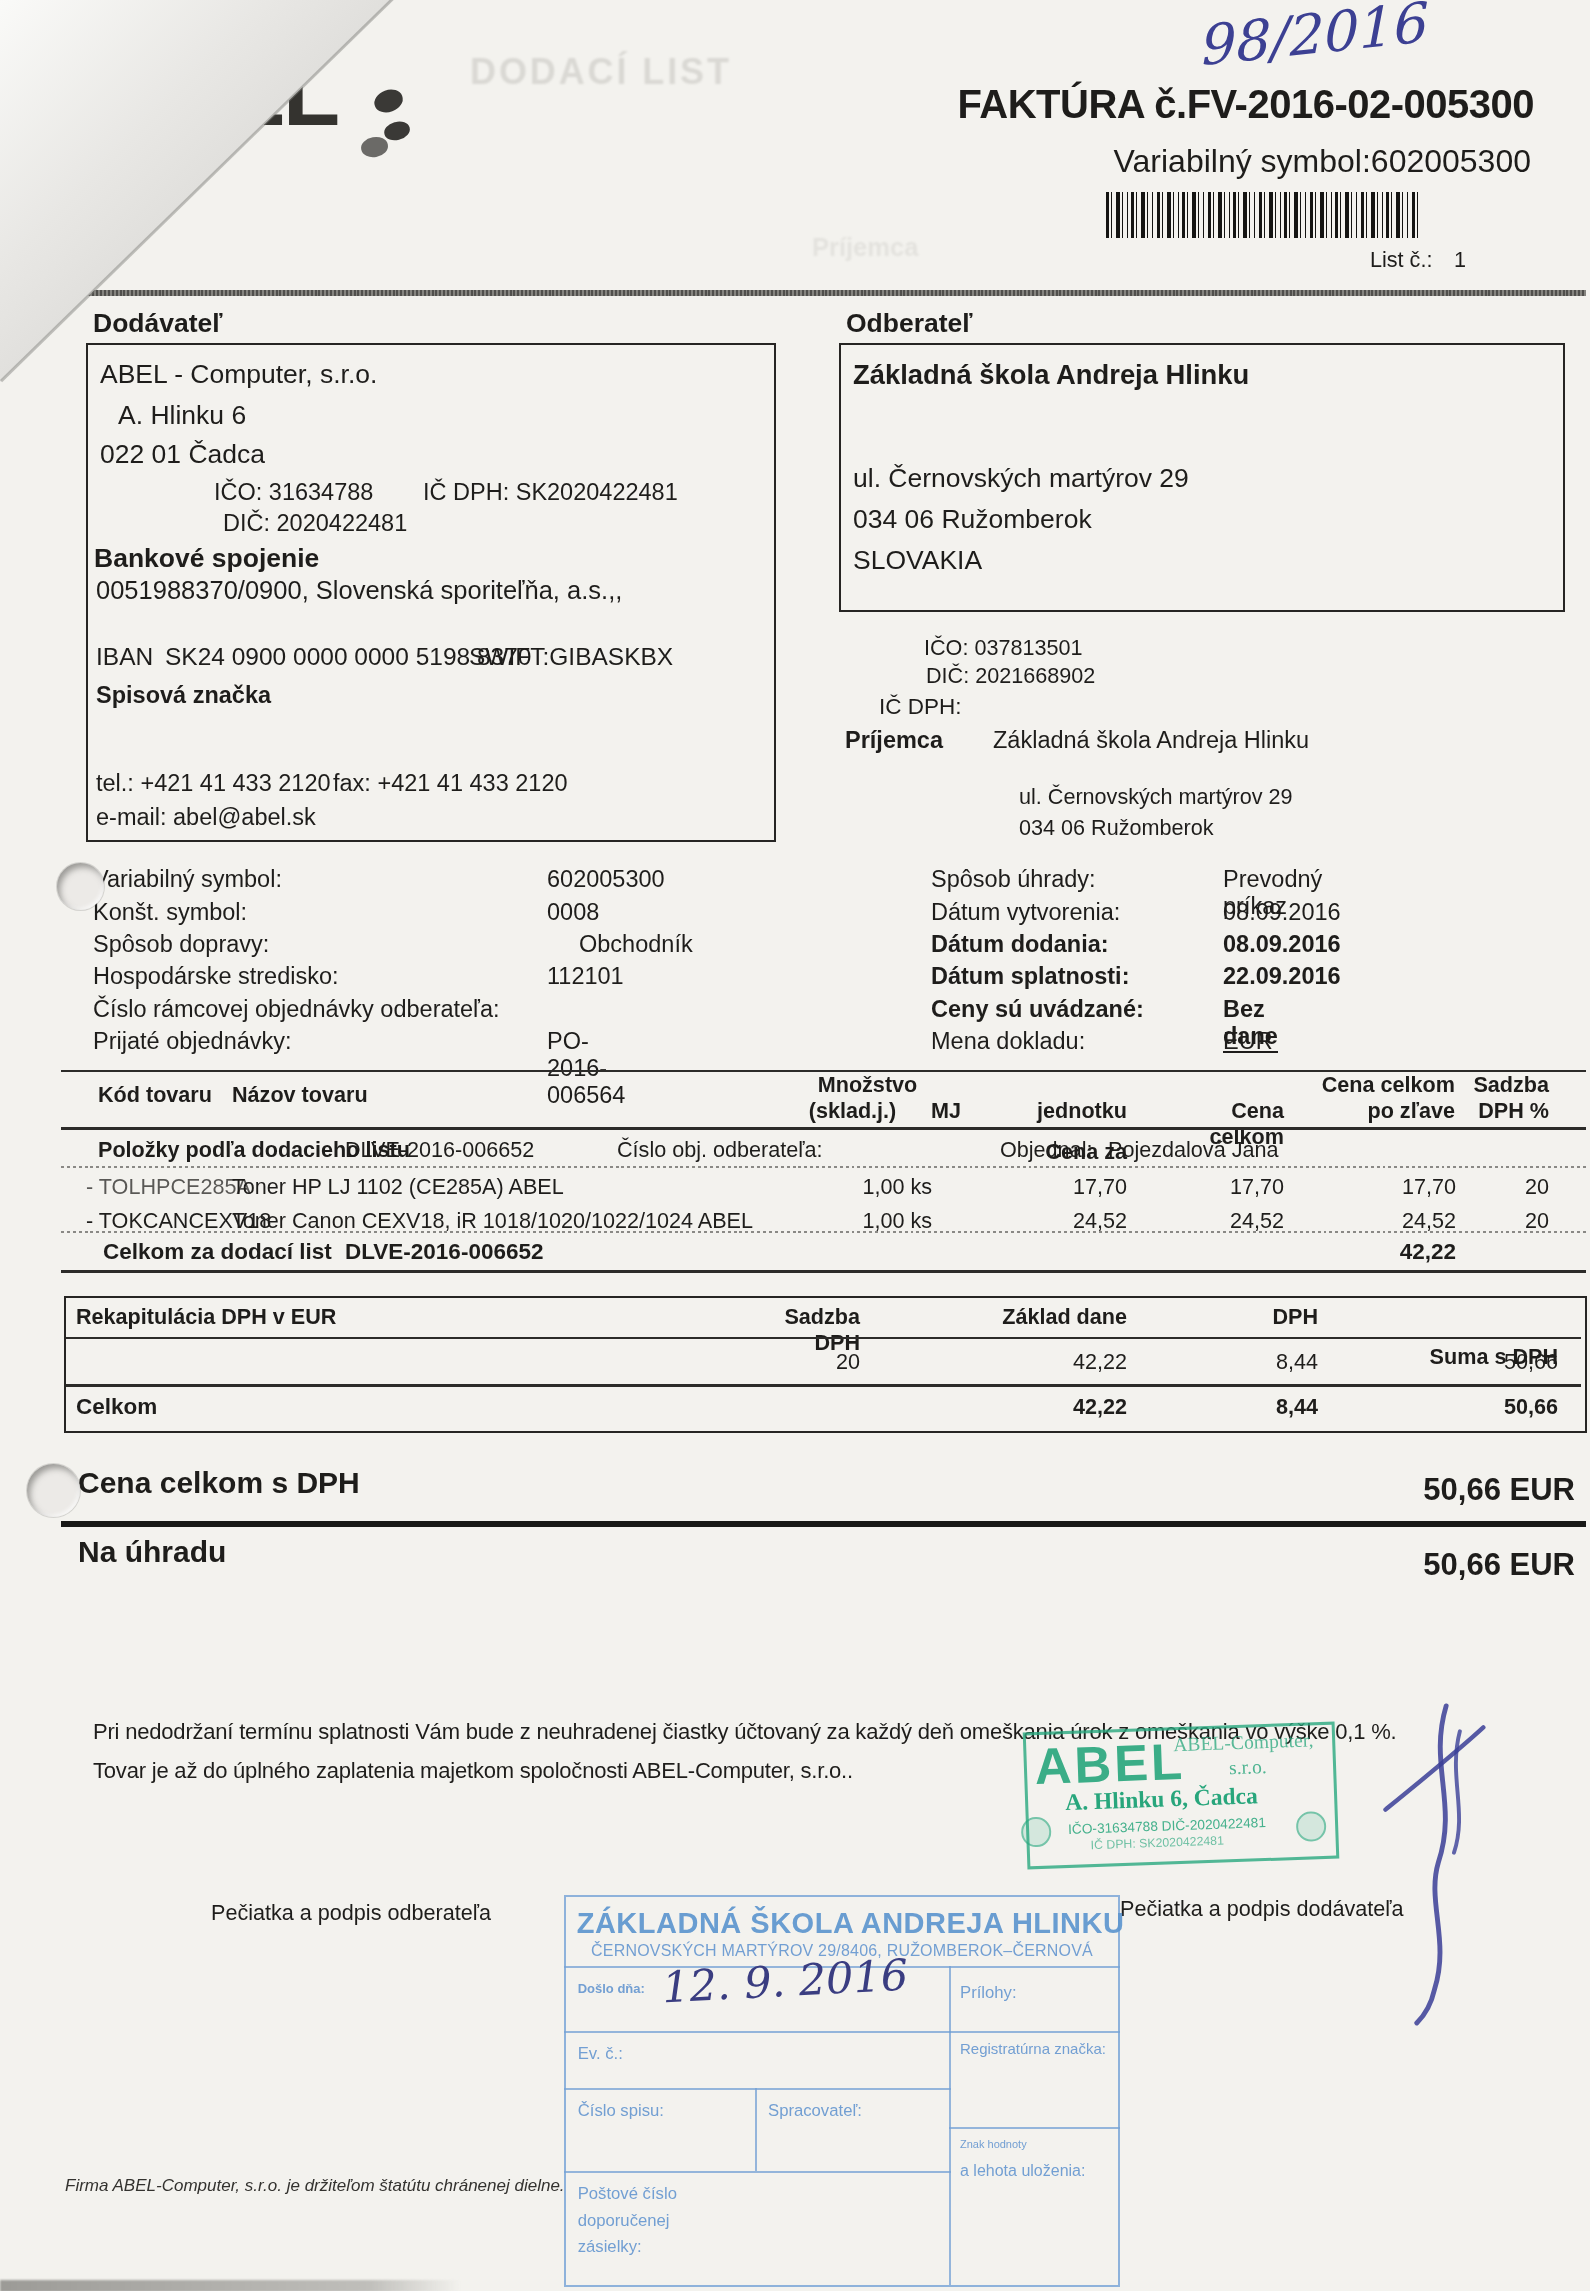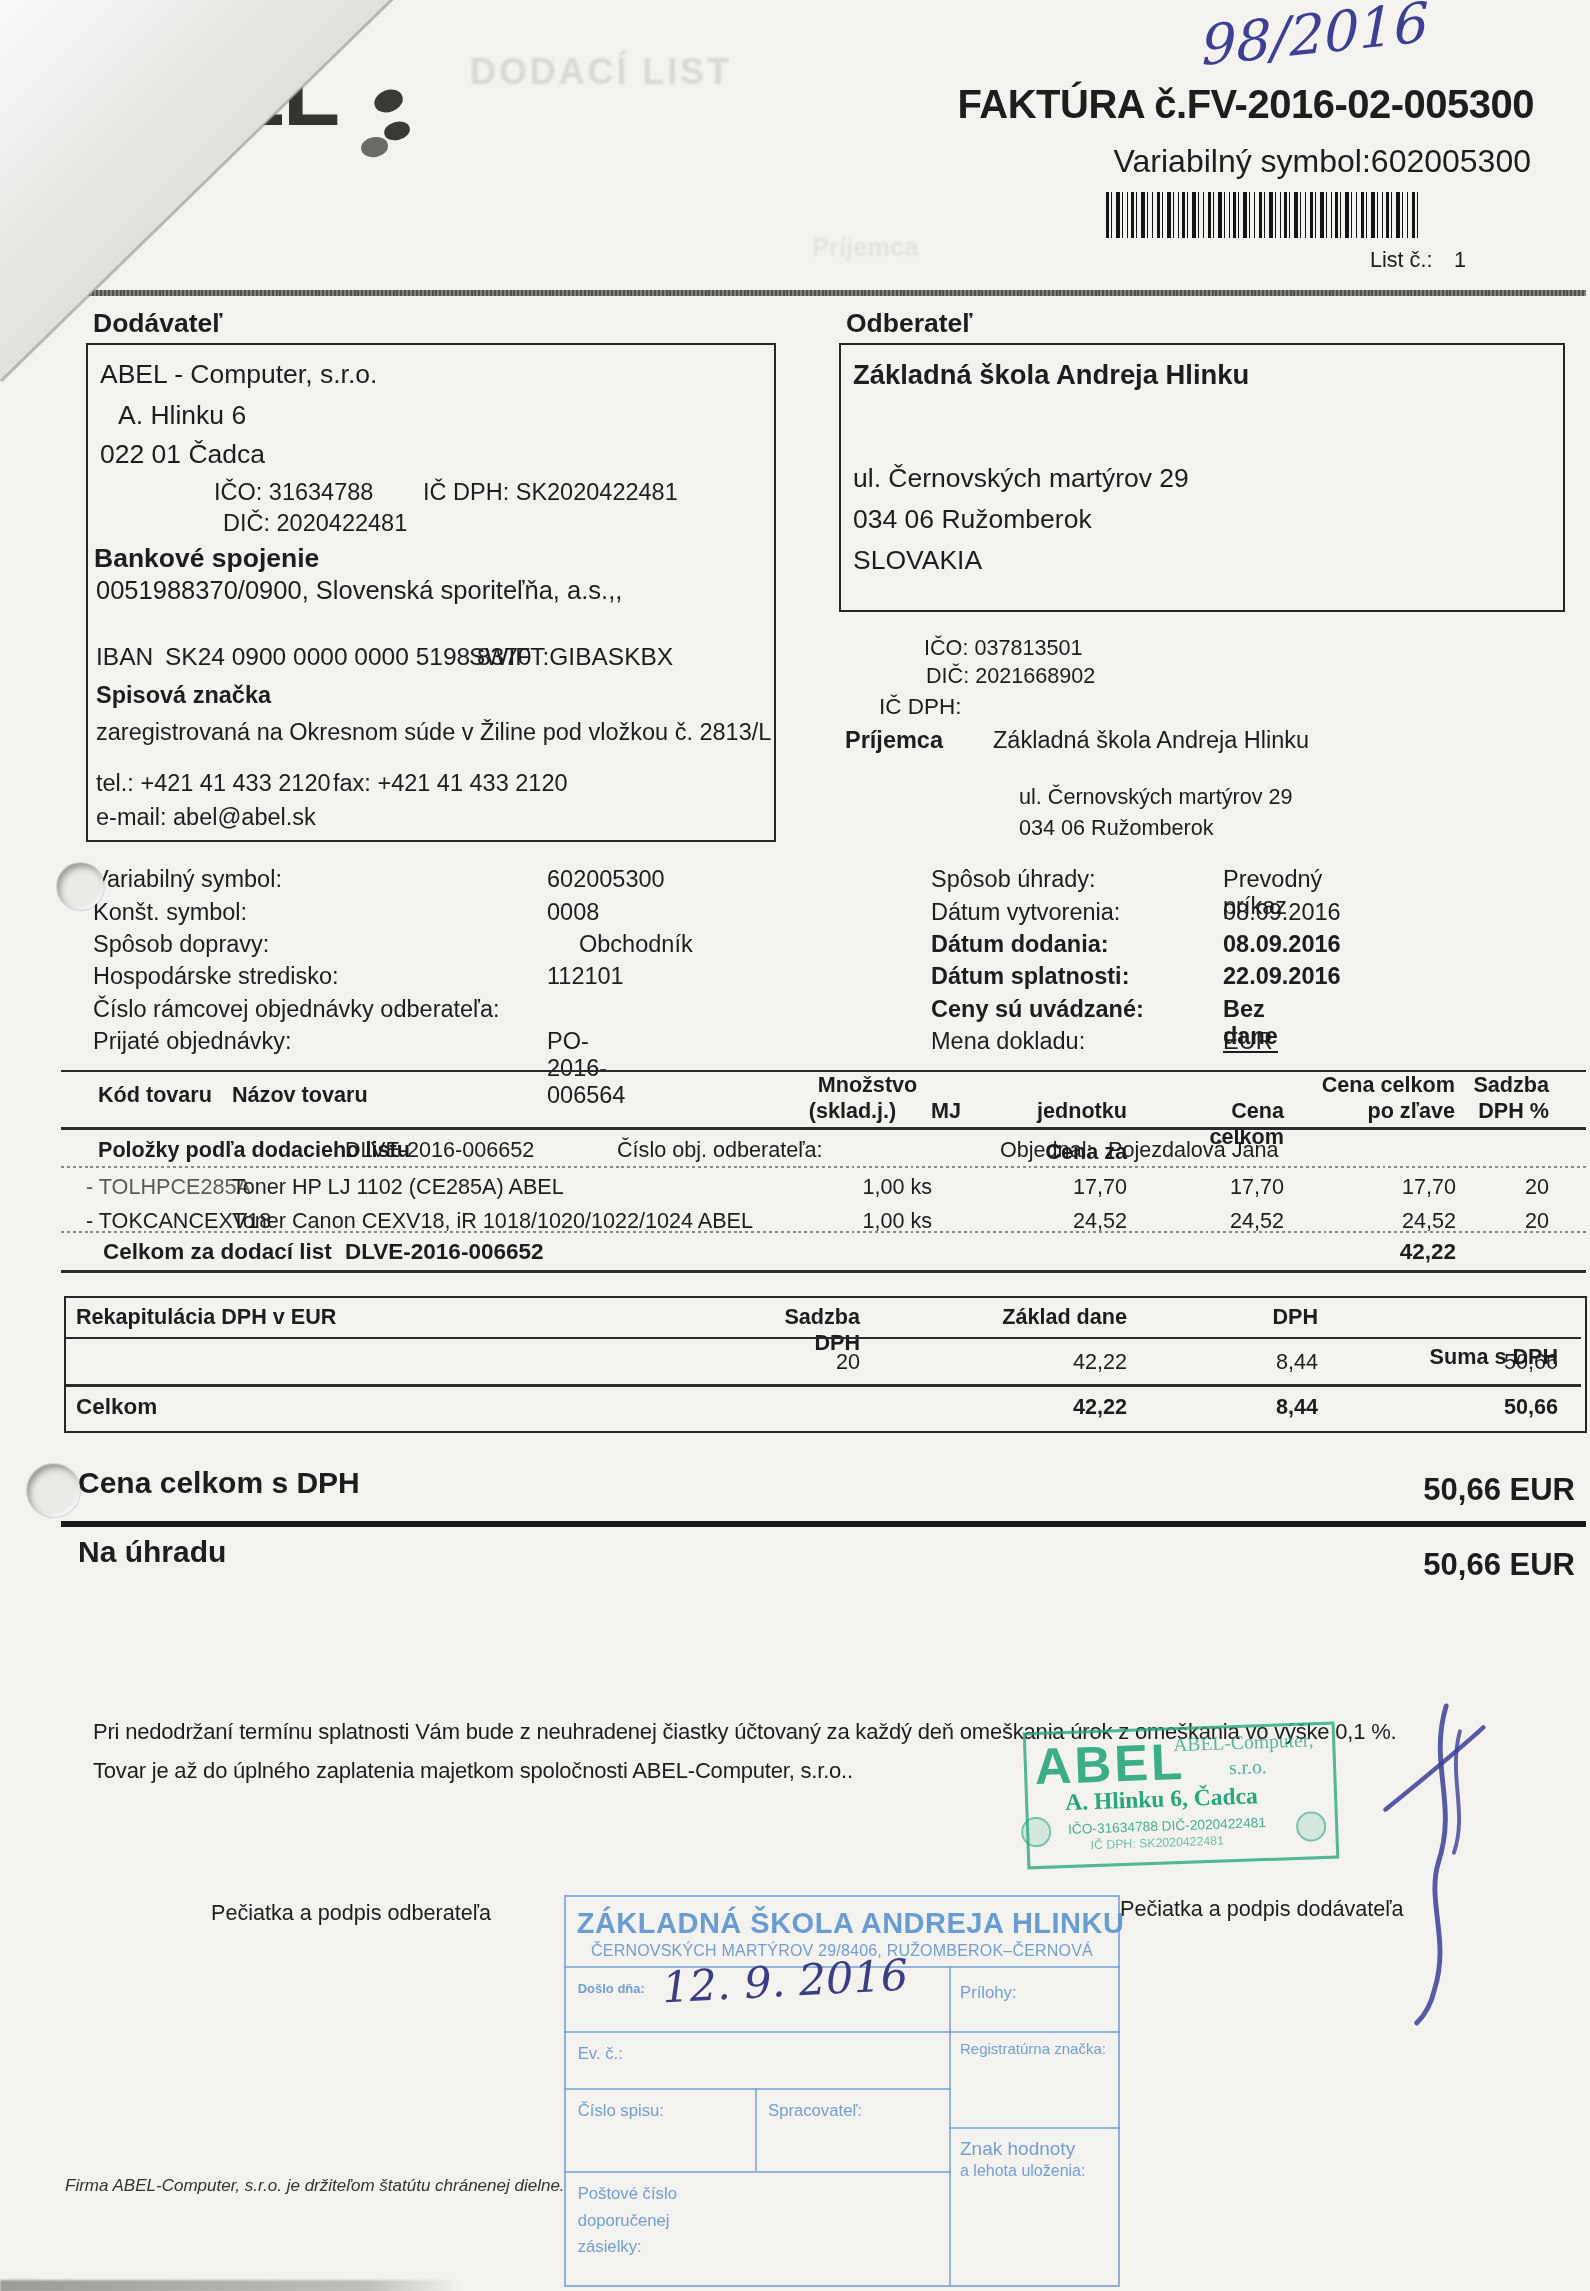--- a/index.html
+++ b/index.html
@@ -90,21 +90,20 @@
   <div class="abs f27" style="left:100px;top:439px;z-index:2;">022 01 Čadca</div>
   <div class="abs f24" style="left:214px;top:479px;">IČO: 31634788</div>
   <div class="abs f24" style="left:423px;top:479px;">IČ DPH: SK2020422481</div>
   <div class="abs f24" style="left:223px;top:510px;">DIČ: 2020422481</div>
   <div class="abs b f27" style="left:94px;top:543px;">Bankové spojenie</div>
   <div class="abs f26" style="left:96px;top:576px;">0051988370/0900, Slovenská sporiteľňa, a.s.,,</div>
   <div class="abs f25" style="left:96px;top:643px;">IBAN</div>
   <div class="abs f25" style="left:165px;top:643px;">SK24 0900 0000 0000 5198 8370</div>
   <div class="abs f25" style="left:469px;top:643px;">SWIFT:GIBASKBX</div>
   <div class="abs b f24" style="left:96px;top:682px;">Spisová značka</div>
-  <div class="abs f24" style="left:96px;top:719px;">zaregistrovaná na Okresnom súde v Žiline pod vložkou č. 2813/L</div>
   <div class="abs f24" style="left:96px;top:770px;">tel.: +421 41 433 2120</div>
   <div class="abs f24" style="left:333px;top:770px;">fax: +421 41 433 2120</div>
   <div class="abs f24" style="left:96px;top:804px;">e-mail: abel@abel.sk</div>
 
   <div class="abs b f27" style="left:846px;top:308px;">Odberateľ</div>
   <div class="box" style="left:839px;top:343px;width:722px;height:265px;border-width:2.9px;"></div>
   <div class="abs b f28" style="left:853px;top:359px;">Základná škola Andreja Hlinku</div>
   <div class="abs f27" style="left:853px;top:463px;">ul. Černovských martýrov 29</div>
   <div class="abs f27" style="left:853px;top:504px;">034 06 Ružomberok</div>
   <div class="abs f27" style="left:853px;top:545px;">SLOVAKIA</div>
@@ -241,21 +240,21 @@
     <div class="bl" style="left:396px;top:88px;font-size:16.7px;">Prílohy:</div>
     <div class="bd" style="left:0;top:136px;width:387px;height:2px;"></div>
     <div class="bl" style="left:13.7px;top:149px;font-size:16.7px;">Ev. č.:</div>
     <div class="bd" style="left:385px;top:136px;width:171px;height:2px;"></div>
     <div class="bl" style="left:396px;top:145px;font-size:15px;">Registratúrna značka:</div>
     <div class="bd" style="left:0;top:193px;width:387px;height:2px;"></div>
     <div class="bl" style="left:13.7px;top:206px;font-size:16.7px;">Číslo spisu:</div>
     <div class="bd" style="left:191px;top:193px;width:2px;height:83px;"></div>
     <div class="bl" style="left:204px;top:206px;font-size:16.7px;">Spracovateľ:</div>
     <div class="bd" style="left:385px;top:232px;width:171px;height:2px;"></div>
-    <div class="bl" style="left:396px;top:243px;font-size:19px;">Znak hodnoty</div>
+    <div class="bl" style="left:396px;top:243px;font-size:11px;">Znak hodnoty</div>
     <div class="bl" style="left:396px;top:267px;font-size:16px;">a lehota uloženia:</div>
     <div class="bd" style="left:0;top:276px;width:387px;height:2px;"></div>
     <div class="bl" style="left:13.7px;top:289px;font-size:16.7px;">Poštové číslo</div>
     <div class="bl" style="left:13.7px;top:316px;font-size:16.7px;">doporučenej</div>
     <div class="bl" style="left:13.7px;top:342px;font-size:16.7px;">zásielky:</div>
   </div>
 
   <div class="abs" style="left:65px;top:2176px;font-size:17px;font-style:italic;color:#33322f;">Firma ABEL-Computer, s.r.o. je držiteľom štatútu chránenej dielne.</div>
 
   <div class="sliver"></div>

